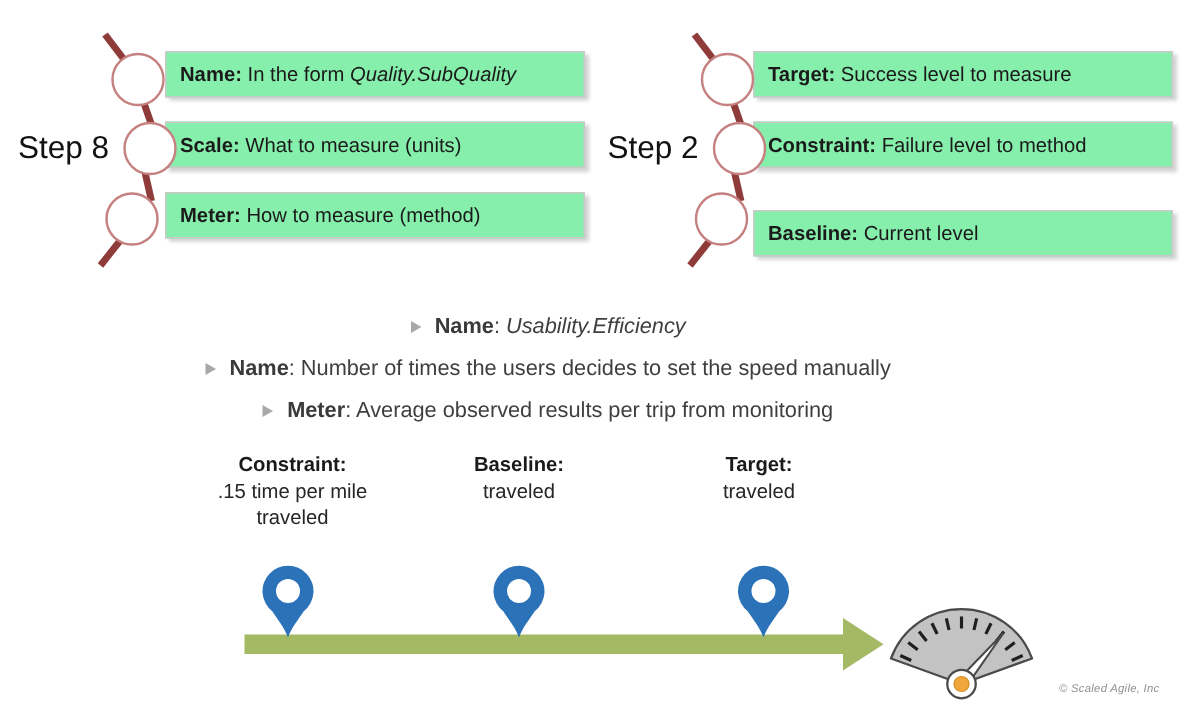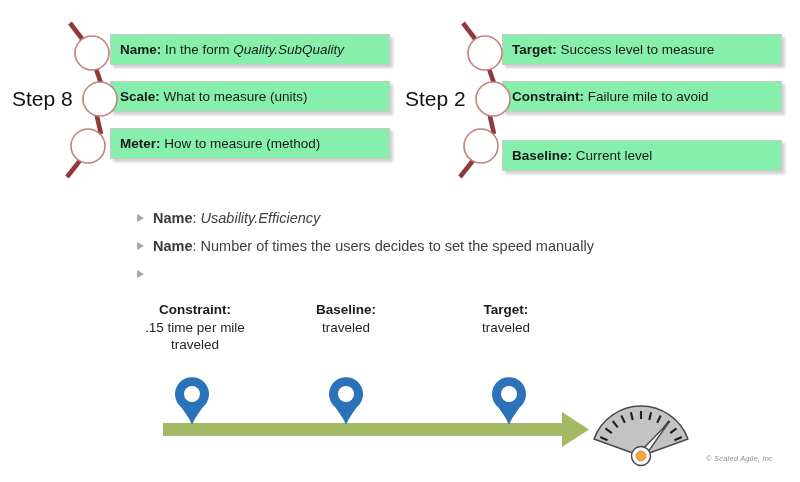--- a/index.html
+++ b/index.html
@@ -12,21 +12,21 @@
   }
   .chain{position:absolute;z-index:3;}
   .defbox{
     position:absolute;width:280px;height:31px;line-height:30px;z-index:1;
     background:#86efac;border:1px solid #c9c9c9;box-sizing:border-box;
     box-shadow:2.5px 2.5px 2.5px rgba(0,0,0,0.18);
     font-size:13.5px;padding-left:9px;white-space:nowrap;overflow:hidden;
   }
   .term{font-weight:bold;}
   .bullets{position:absolute;left:137px;top:204px;z-index:2;}
-  .bullet-row{display:flex;align-items:center;height:28px;font-size:14.5px;color:#3f3f3f;white-space:nowrap;}
+  .bullet-row{display:flex;align-items:center;height:28px;font-size:14.5px;color:#3f3f3f;white-space:nowrap;justify-content:center;}
   .tri{
     width:0;height:0;border-left:7px solid #a8a8a8;
     border-top:4.5px solid transparent;border-bottom:4.5px solid transparent;
     margin-right:9px;flex:0 0 auto;
   }
   .bullet-row b{color:#3a3a3a;}
   .milestone{
     position:absolute;top:301px;width:150px;text-align:center;
     font-size:13.5px;line-height:17.5px;color:#262626;z-index:2;
   }
@@ -82,37 +82,38 @@
       <circle cx="32" cy="37" r="17"></circle>
       <circle cx="40" cy="83" r="17"></circle>
       <circle cx="28" cy="130" r="17"></circle>
     </g>
   </svg>
 
   <div class="defbox" style="left:502px;top:34px">
     <span class="term">Target:</span><span> Success level to measure</span><i></i>
   </div>
   <div class="defbox" style="left:502px;top:81px">
-    <span class="term">Constraint:</span><span> Failure mile to avoid</span><i></i>
+    <span class="term">Constraint:</span><span> Failure level to method</span><i></i>
   </div>
   <div class="defbox" style="left:502px;top:140px">
     <span class="term">Baseline:</span><span> Current level</span><i></i>
   </div>
 
   <div class="bullets">
     <div class="bullet-row">
       <span class="tri"></span>
       <span><b>Name</b><span>: </span><i>Usability.Efficiency</i><span></span></span>
     </div>
     <div class="bullet-row">
       <span class="tri"></span>
       <span><b>Name</b><span>: </span><i></i><span>Number of times the users decides to set the speed manually</span></span>
     </div>
     <div class="bullet-row">
       <span class="tri"></span>
+      <span><b>Meter</b><span>: </span><i></i><span>Average observed results per trip from monitoring</span></span>
     </div>
   </div>
 
   <div class="milestone" style="left:120px">
     <div class="m-label">Constraint:</div>
     <div class="m-line">.15 time per mile</div>
     <div class="m-line">traveled</div>
   </div>
   <div class="milestone" style="left:271px">
     <div class="m-label">Baseline:</div>

